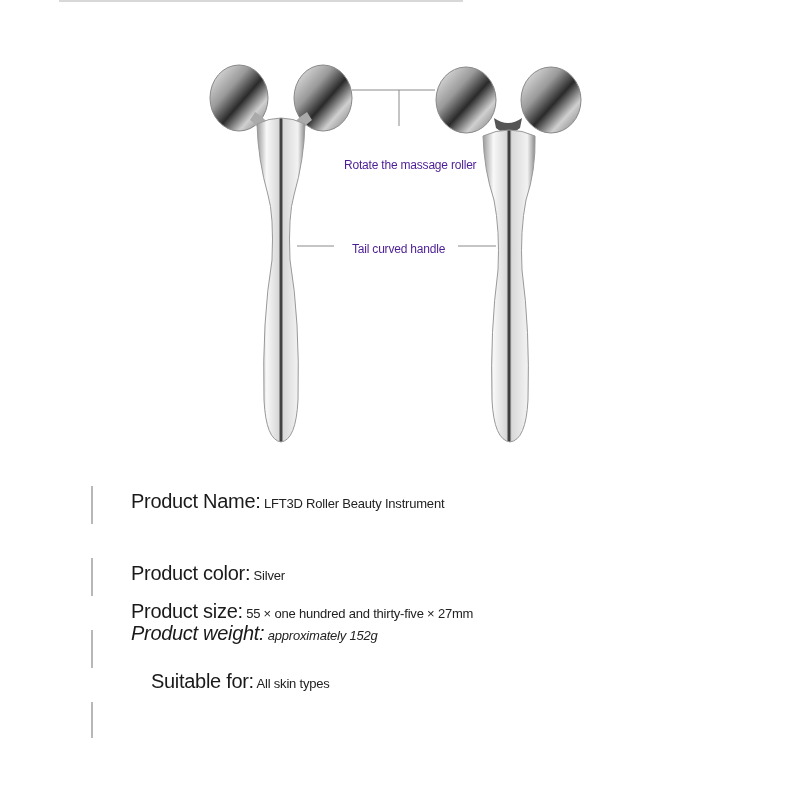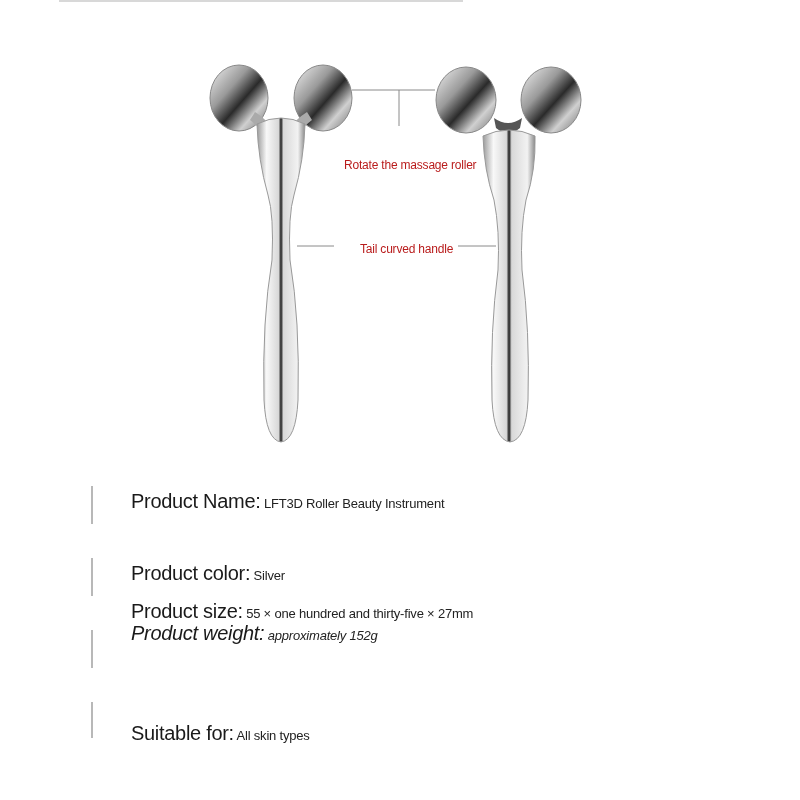--- a/index.html
+++ b/index.html
@@ -1,19 +1,19 @@
 <!DOCTYPE html>
 <html><head>
 <meta charset="utf-8">
 <style>
   html, body { margin:0; padding:0; background:#ffffff; }
   body { width:800px; height:800px; position:relative; overflow:hidden; font-family:"Liberation Sans", sans-serif; color:#1a1a1a; }
   .top-rule { position:absolute; left:59px; top:0; width:404px; height:2px; background:#d8d8d8; }
   .product-images { position:absolute; left:0; top:0; width:800px; height:460px; }
-  .callout-text { position:absolute; font-size:12px; color:#b91c1c; white-space:nowrap; letter-spacing:-0.2px; }
+  .callout-text { position:absolute; font-size:12px; color:#4c1d95; white-space:nowrap; letter-spacing:-0.2px; }
   .specs { position:absolute; left:0; top:0; width:800px; height:800px; }
   .spec-row { position:absolute; left:131px; white-space:nowrap; }
   .spec-label { font-size:20px; color:#1a1a1a; letter-spacing:-0.3px; }
   .spec-value { font-size:13px; color:#222; letter-spacing:-0.2px; }
   .side-bar { position:absolute; left:91px; width:2px; background:#b8b8b8; }
 </style>
 </head>
 <body>
 
 <div class="top-rule"></div>
@@ -53,36 +53,36 @@
     <path d="M483 136 Q509 124 535 136 Q536 170 526 200 Q520 230 522 270 Q530 330 528 400 Q526 440 510 442 Q494 440 492 400 Q490 330 498 270 Q500 230 494 200 Q484 170 483 136 Z" fill="url(#handle)" stroke="#999" stroke-width="1"></path>
   </g>
 
   <line x1="352" y1="90" x2="435" y2="90" stroke="#8a8a8a" stroke-width="1"></line>
   <line x1="399" y1="90" x2="399" y2="126" stroke="#8a8a8a" stroke-width="1"></line>
   <line x1="297" y1="246" x2="334" y2="246" stroke="#8a8a8a" stroke-width="1"></line>
   <line x1="458" y1="246" x2="496" y2="246" stroke="#8a8a8a" stroke-width="1"></line>
 </svg>
 
 <div class="callout-text" style="left:344px; top:158px;">Rotate the massage roller</div>
-<div class="callout-text" style="left:360px; top:242px;">Tail curved handle</div>
+<div class="callout-text" style="left:352px; top:242px;">Tail curved handle</div>
 
 <div class="specs">
   <div class="side-bar" style="top:486px; height:38px;"></div>
   <div class="side-bar" style="top:558px; height:38px;"></div>
   <div class="side-bar" style="top:630px; height:38px;"></div>
   <div class="side-bar" style="top:702px; height:36px;"></div>
 
   <div class="spec-row" style="top:490px;">
     <span class="spec-label">Product Name:</span><span class="spec-value"> LFT3D Roller Beauty Instrument</span>
   </div>
   <div class="spec-row" style="top:562px;">
     <span class="spec-label">Product color:</span><span class="spec-value"> Silver</span>
   </div>
   <div class="spec-row" style="top:600px;text-align:center;">
     <span class="spec-label">Product size:</span><span class="spec-value"> 55 × one hundred and thirty-five × 27mm</span>
   </div>
   <div class="spec-row" style="top:622px;font-style:italic;">
     <span class="spec-label">Product weight:</span><span class="spec-value"> approximately 152g</span>
   </div>
-  <div class="spec-row" style="top:722px;">
+  <div class="spec-row" style="top:670px;margin-left:20px;">
     <span class="spec-label">Suitable for:</span><span class="spec-value"> All skin types</span>
   </div>
 </div>
 
 </body></html>

